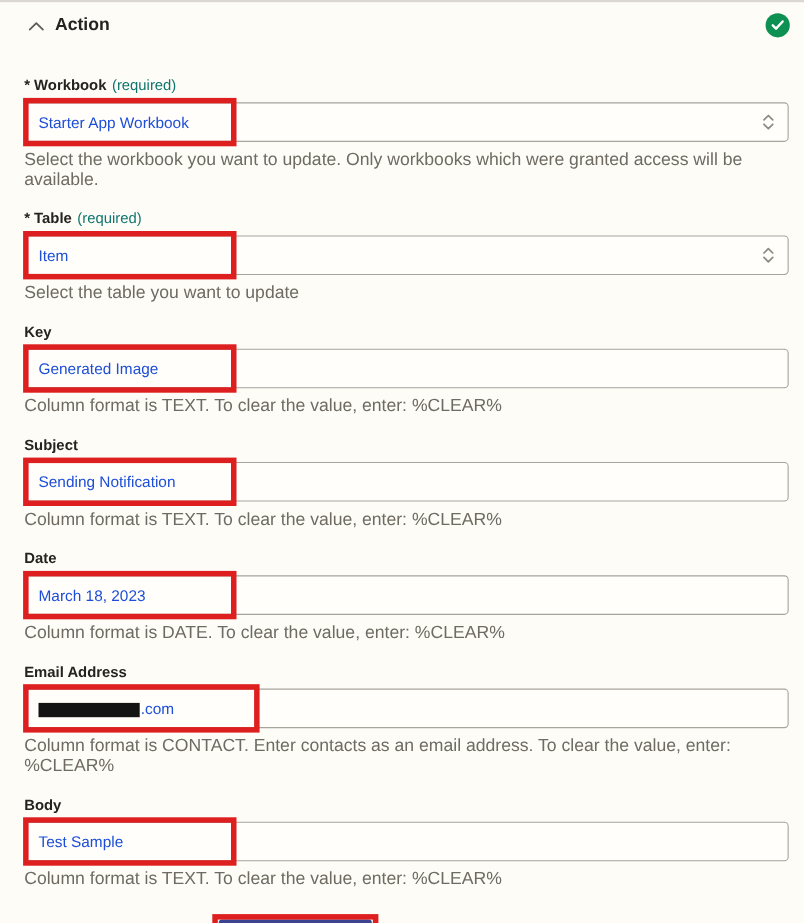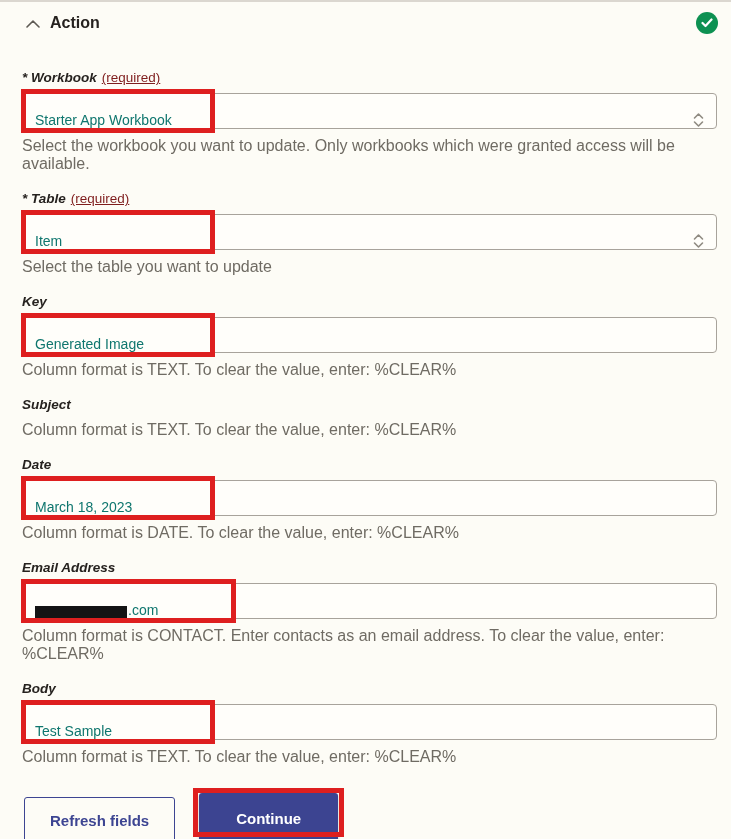--- a/index.html
+++ b/index.html
@@ -19,30 +19,30 @@
   .header-title { margin-left: 8px; font-size: 16px; font-weight: 700; color: #26221f; }
   .check-badge {
     margin-left: auto; width: 22px; height: 22px; border-radius: 50%;
     background: #0d9152; display: flex; align-items: center; justify-content: center; margin-right: 1px;
   }
 
   
   .form { padding: 26px 14px 0 22px; }
   .field { margin-bottom: 18px; }
   .flabel { font-size: 13.5px; line-height: 16px; margin-bottom: 7px; }
-  .flabel .lbl { font-weight: 700; color: #26221f; font-style: italic; }
-  .flabel .req { font-weight: 400; color: #7f1d1d; margin-left: 5px; text-decoration: underline; }
+  .flabel .lbl { font-weight: 700; color: #26221f; }
+  .flabel .req { font-weight: 400; color: #0f766e; margin-left: 5px; }
 
   .control-wrap { position: relative; width: 695px; }
   .control {
     width: 100%; height: 36px;
     border: 1px solid #a8a39b; border-radius: 4px;
     background: #fffefa;
-    display: flex; align-items: flex-end;
-    padding: 0 12px; font-size: 14px; color: #0f766e;
+    display: flex; align-items: center;
+    padding: 0 12px; font-size: 14px; color: #1d4ed8;
     cursor: pointer;
   }
   .stepper { margin-left: auto; display: flex; }
 
   .red-box {
     position: absolute; left: -1px; top: -4px; height: 44px; width: 194px;
     border: 5px solid #de1f1f; pointer-events: none; z-index: 2;
   }
   .red-box.wide { width: 215px; }
 
@@ -145,20 +145,26 @@
       </div>
       <div class="red-box"></div>
     </div>
     <div class="fhelp">Column format is TEXT. To clear the value, enter: %CLEAR%</div>
   </div>
 
   <div class="field">
     <div class="flabel">
       <span class="lbl">Subject</span>
     </div>
+    <div class="control-wrap">
+      <div class="control">
+        <span>Sending Notification</span>
+      </div>
+      <div class="red-box"></div>
+    </div>
     <div class="fhelp">Column format is TEXT. To clear the value, enter: %CLEAR%</div>
   </div>
 
   <div class="field">
     <div class="flabel">
       <span class="lbl">Date</span>
     </div>
     <div class="control-wrap">
       <div class="control">
         <span>March 18, 2023</span>

